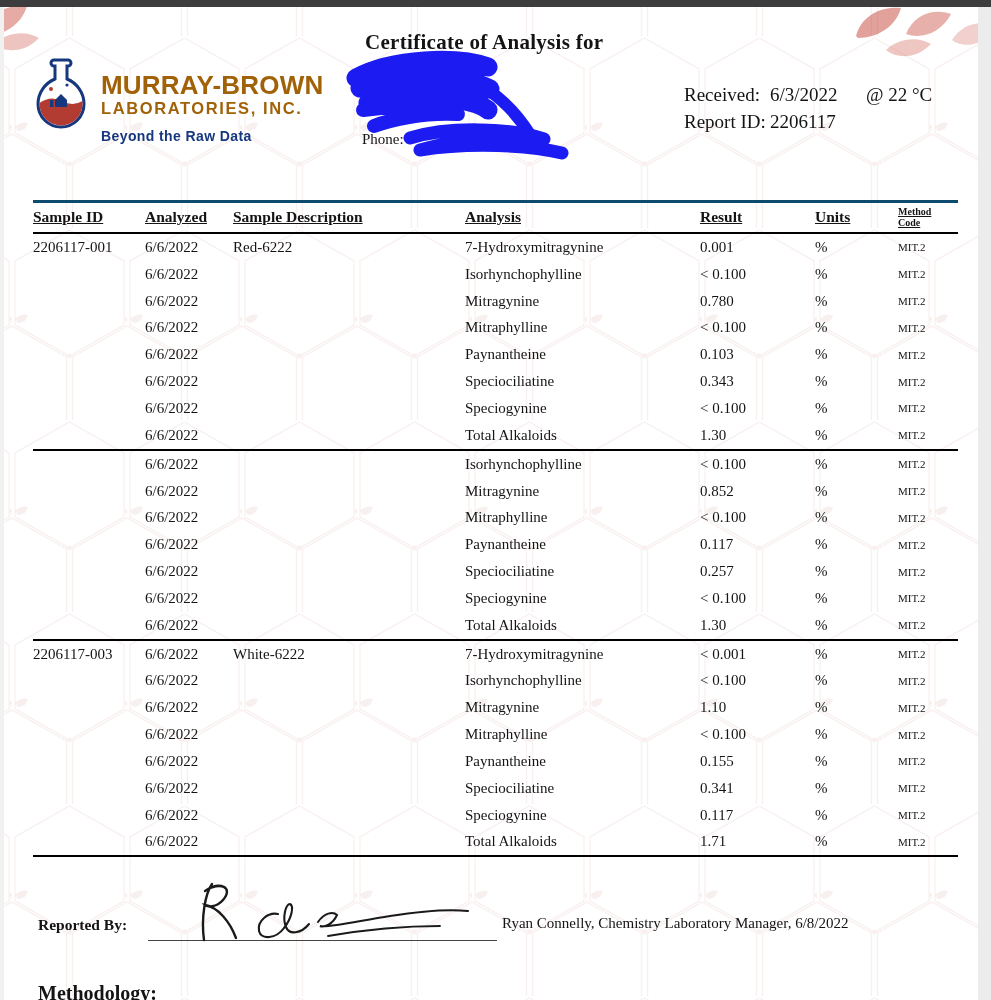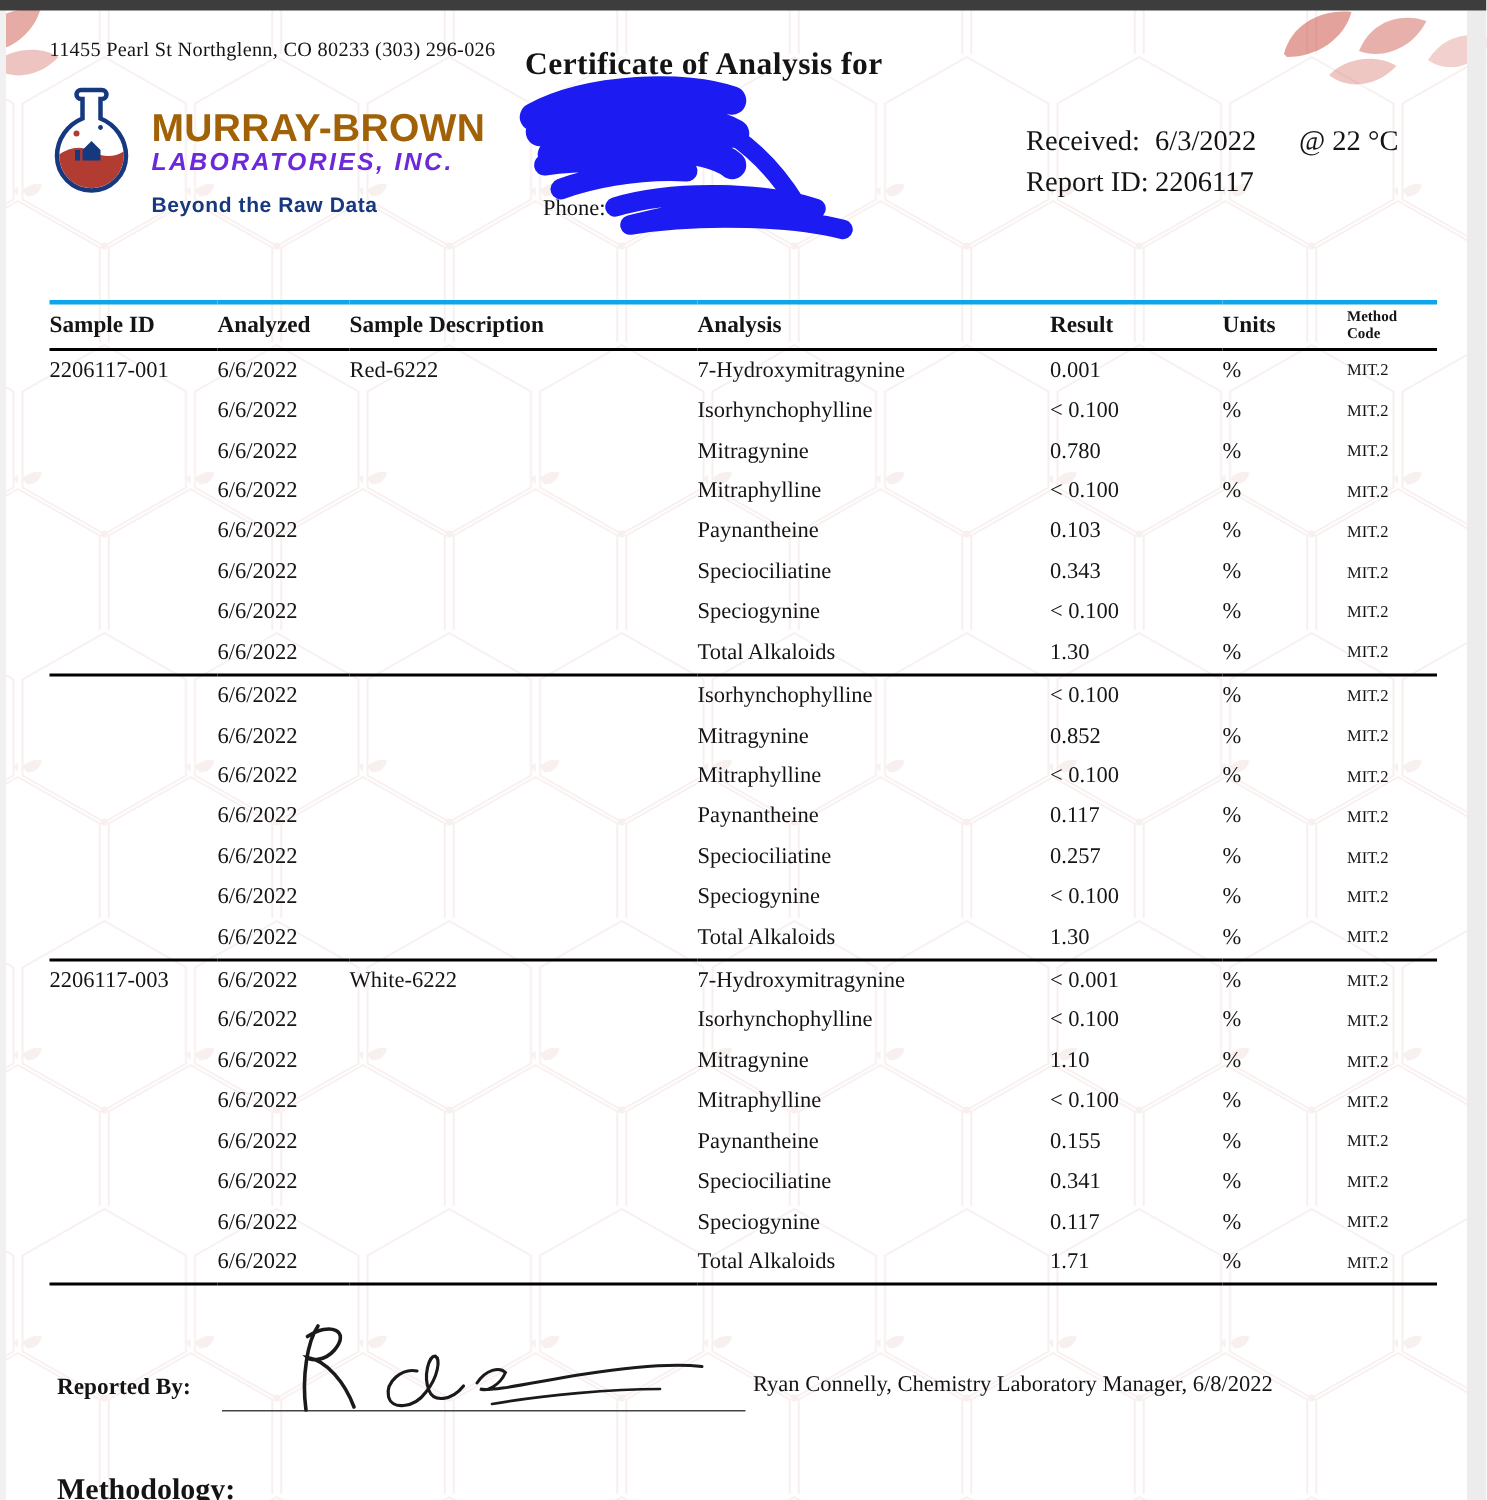--- a/index.html
+++ b/index.html
@@ -11,37 +11,37 @@
   }
   .viewer-top-bar{position:absolute;top:0;left:0;width:991px;height:7px;background:#3d3d3d;z-index:6;}
   .right-edge{position:absolute;top:7px;right:0;width:13px;height:993px;background:#ececec;z-index:5;}
   .left-edge{position:absolute;top:7px;left:0;width:4px;height:993px;background:#f1f1f1;z-index:5;}
 
   .watermark{position:absolute;top:0;left:0;z-index:0;pointer-events:none;}
 
   .content{position:absolute;inset:0;z-index:1;}
 
   .address{position:absolute;left:33px;top:25px;font-size:13.5px;letter-spacing:.2px;}
-  .coa-title{position:absolute;left:350px;top:30px;font-size:21px;font-weight:bold;letter-spacing:.3px;}
+  .coa-title{position:absolute;left:365px;top:30px;font-size:21px;font-weight:bold;letter-spacing:.3px;}
   .phone-label{position:absolute;left:362px;top:131px;font-size:15px;}
 
   .recv-block{position:absolute;left:684px;top:84px;display:grid;grid-template-columns:86px 96px auto;row-gap:5px;font-size:19px;}
 
   .logo{position:absolute;left:30px;top:56px;display:flex;gap:9px;align-items:flex-start;}
   .logo-text{font-family:"Liberation Sans","DejaVu Sans",sans-serif;margin-top:16px;}
   .logo-line1{font-size:26px;font-weight:800;color:#a16207;letter-spacing:.2px;line-height:1;}
-  .logo-line2{font-size:16.5px;font-weight:800;color:#6d28d9;letter-spacing:1.6px;line-height:1.25;font-style:italic;}
+  .logo-line2{font-size:16.5px;font-weight:800;color:#a16207;letter-spacing:1.6px;line-height:1.25;}
   .logo-tagline{font-size:14px;font-weight:700;color:#16387f;margin-top:9px;letter-spacing:.4px;}
 
   .scribble{position:absolute;z-index:2;}
   .scribble-main{left:338px;top:50px;}
 
   .table-wrap{position:absolute;left:33px;top:200px;width:925px;}
   table.coa{border-collapse:collapse;width:925px;table-layout:fixed;}
-  table.coa thead tr{border-top:3px solid #0ea5e9;border-bottom:2px solid #000;}
+  table.coa thead tr{border-top:3px solid #0c4a6e;border-bottom:2px solid #000;text-decoration:underline;}
   table.coa th{text-align:left;font-size:15.5px;font-weight:bold;padding:3px 0 4px;vertical-align:middle;}
   table.coa th.method-h{font-size:10px;line-height:1.1;font-weight:bold;margin-left:20px;}
   table.coa td{font-size:15px;height:26.85px;padding:0;vertical-align:middle;}
   table.coa td.method-cell{font-size:11px;}
   table.coa tr.group-last td{border-bottom:2.5px solid #000;}
 
   .reported-by{position:absolute;left:38px;top:916px;font-size:15.5px;font-weight:bold;}
   .sig-line{position:absolute;left:148px;top:940px;width:349px;height:1px;background:#444;}
   .reporter{position:absolute;left:502px;top:915px;font-size:15px;}
   .signature{position:absolute;left:178px;top:876px;z-index:2;}
@@ -74,21 +74,20 @@
   <g fill="#c8463a" opacity="0.5" transform="translate(856,6)">
     <path d="M0,30 C5,10 25,0 45,2 C40,20 22,32 2,32 Z"></path>
     <path d="M50,28 C58,8 78,2 95,8 C86,26 66,34 50,28 Z" opacity="0.85"></path>
     <path d="M30,44 C42,32 62,30 75,38 C62,52 42,54 30,44 Z" opacity="0.6"></path>
     <path d="M96,34 C106,18 124,14 138,20 C130,38 110,44 96,34 Z" opacity="0.5"></path>
   </g>
 </svg>
 
 <div class="content">
 
-  <div class="address">11455 Pearl St Northglenn, CO 80233 (303) 296-026</div>
 
   <div class="coa-title">Certificate of Analysis for</div>
 
   <div class="logo">
     <svg width="62" height="78" viewBox="0 0 62 78">
       <path d="M24 4 h14 a3 3 0 0 1 0 6 l-1 0 v13 c10 4 17 14 17 25 a23 23 0 0 1 -46 0 c0 -11 7 -21 17 -25 v-13 l-1 0 a3 3 0 0 1 0 -6 z" fill="#ffffff" stroke="#16387f" stroke-width="3"></path>
       <path d="M9.5 47 q11 -8 22 -2 q11 6 21 0 l0 3 a21.5 21.5 0 0 1 -43 0 z" fill="#b23b32"></path>
       <path d="M25 44 l6 -6 6 6 v7 h-12 z" fill="#16387f"></path>
       <rect x="20" y="44" width="3.4" height="7" fill="#16387f"></rect>
       <circle cx="21" cy="33" r="2" fill="#b23b32"></circle>

